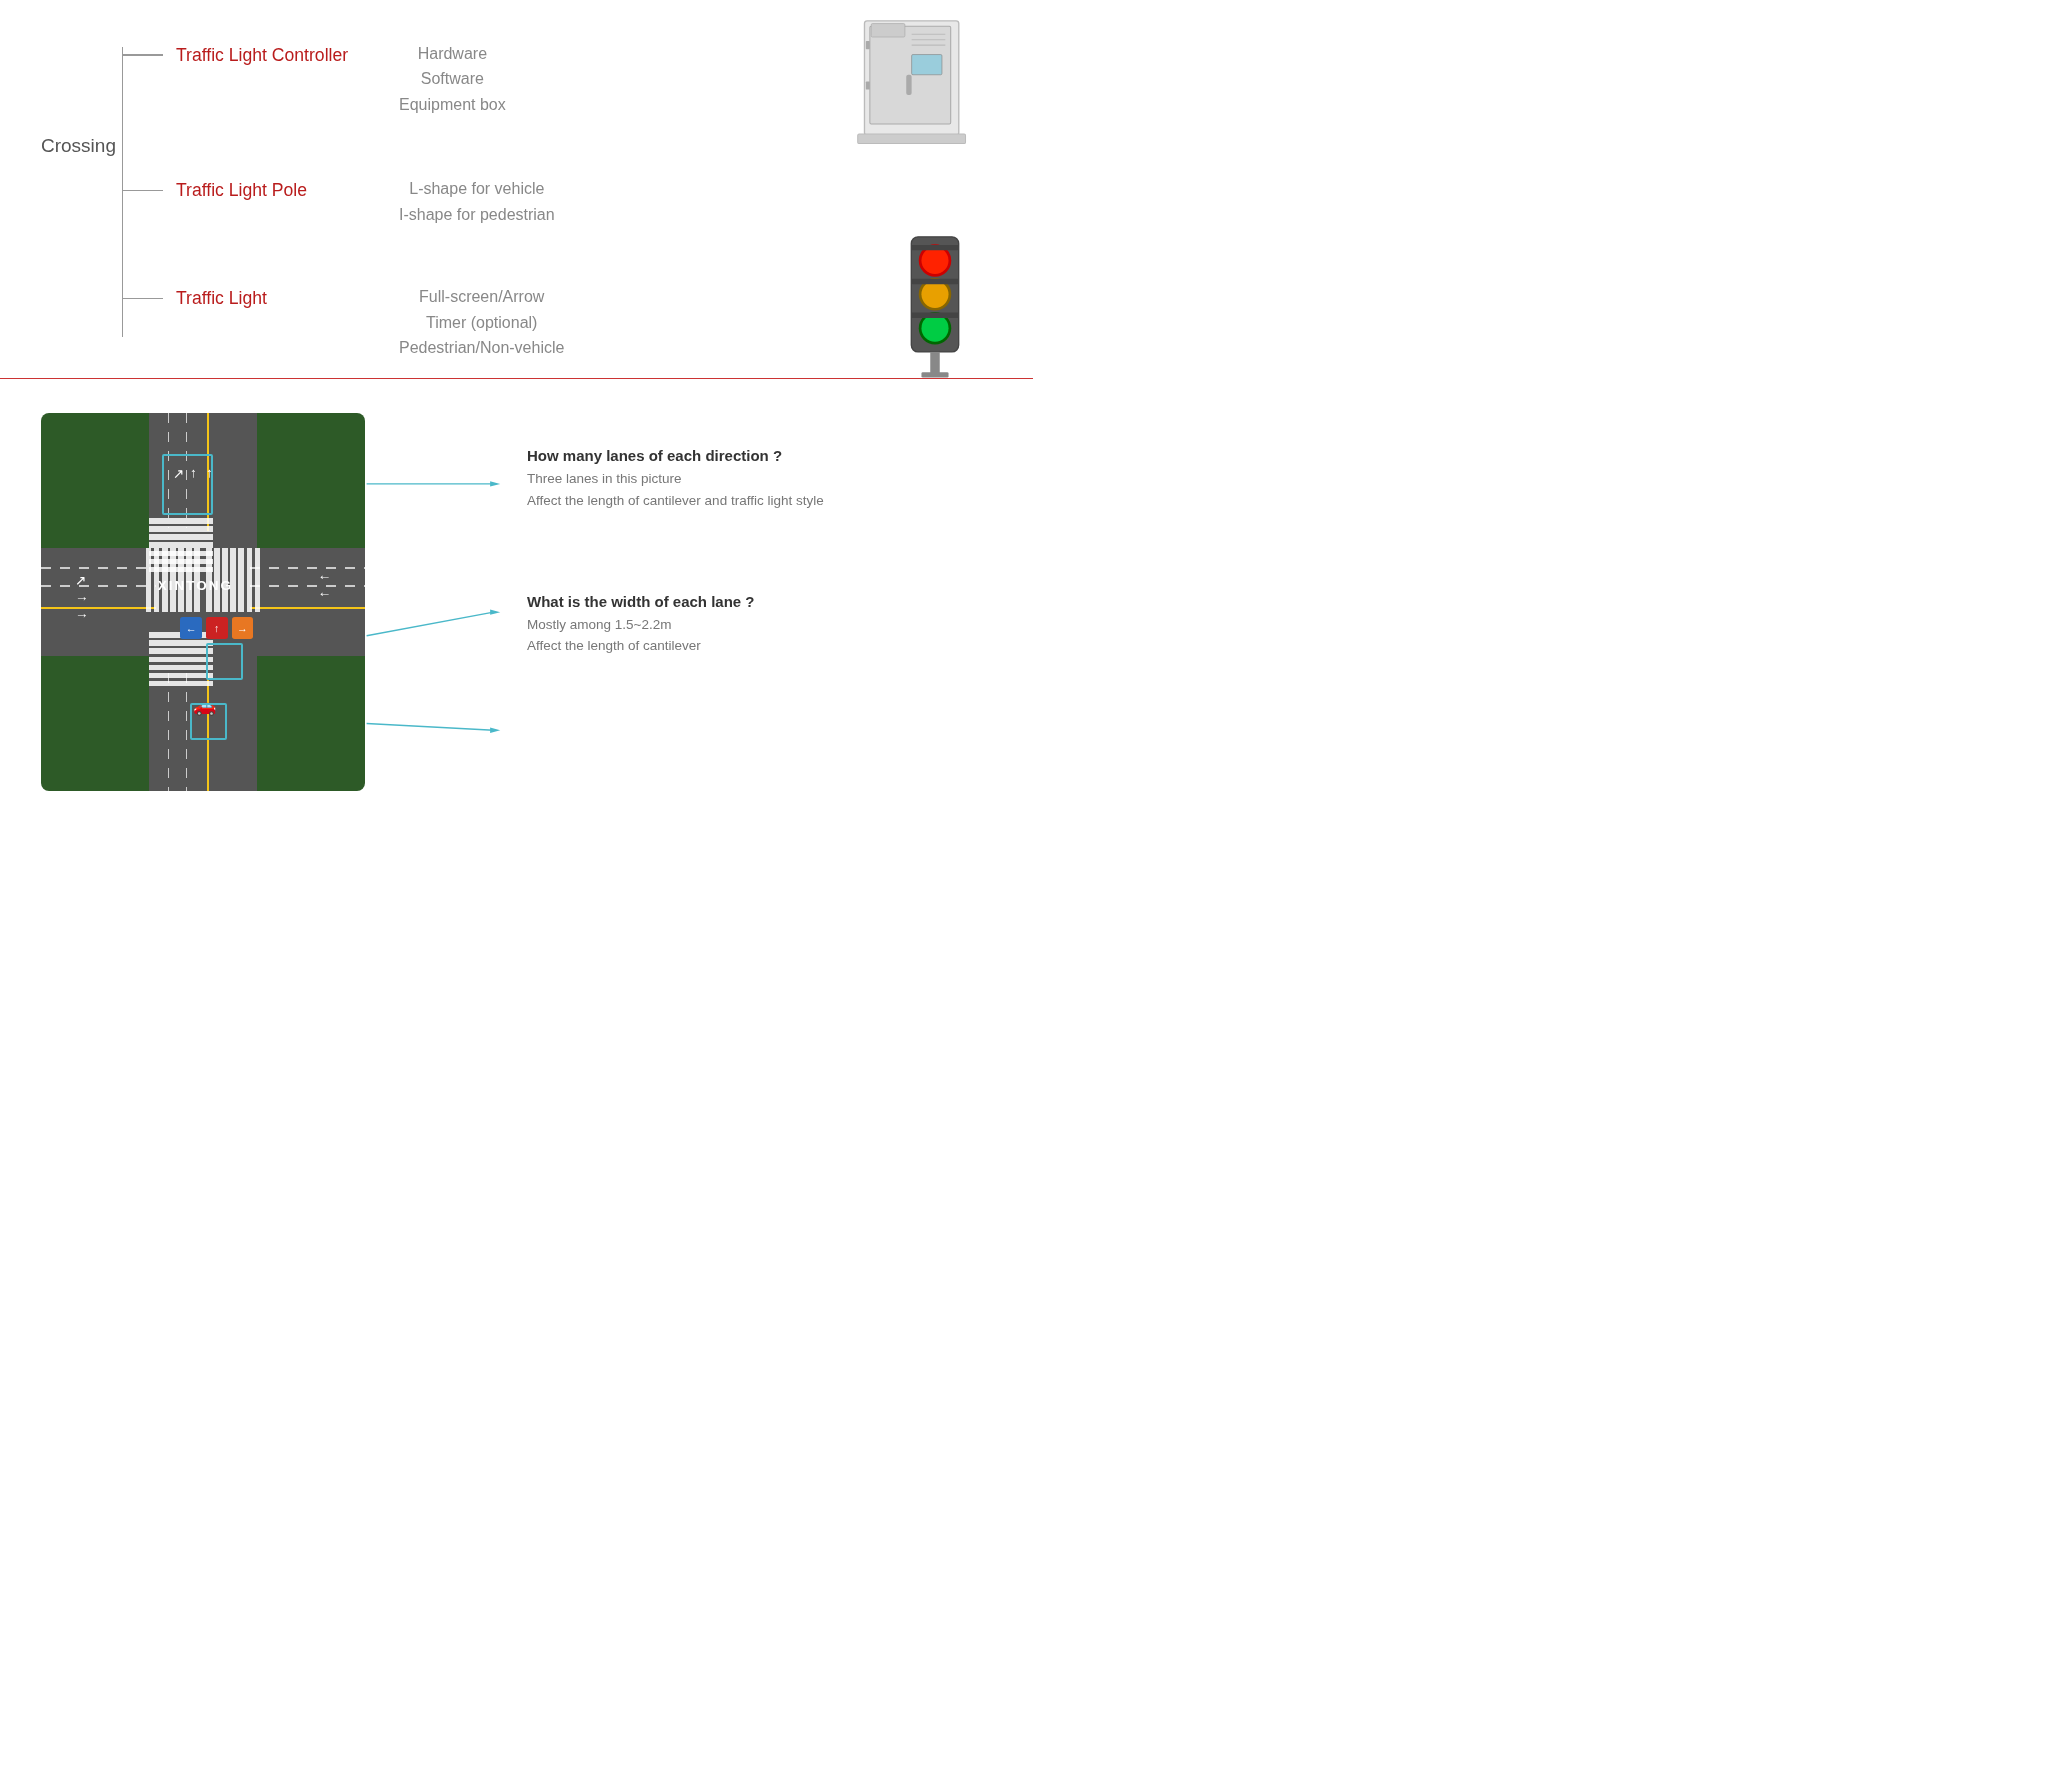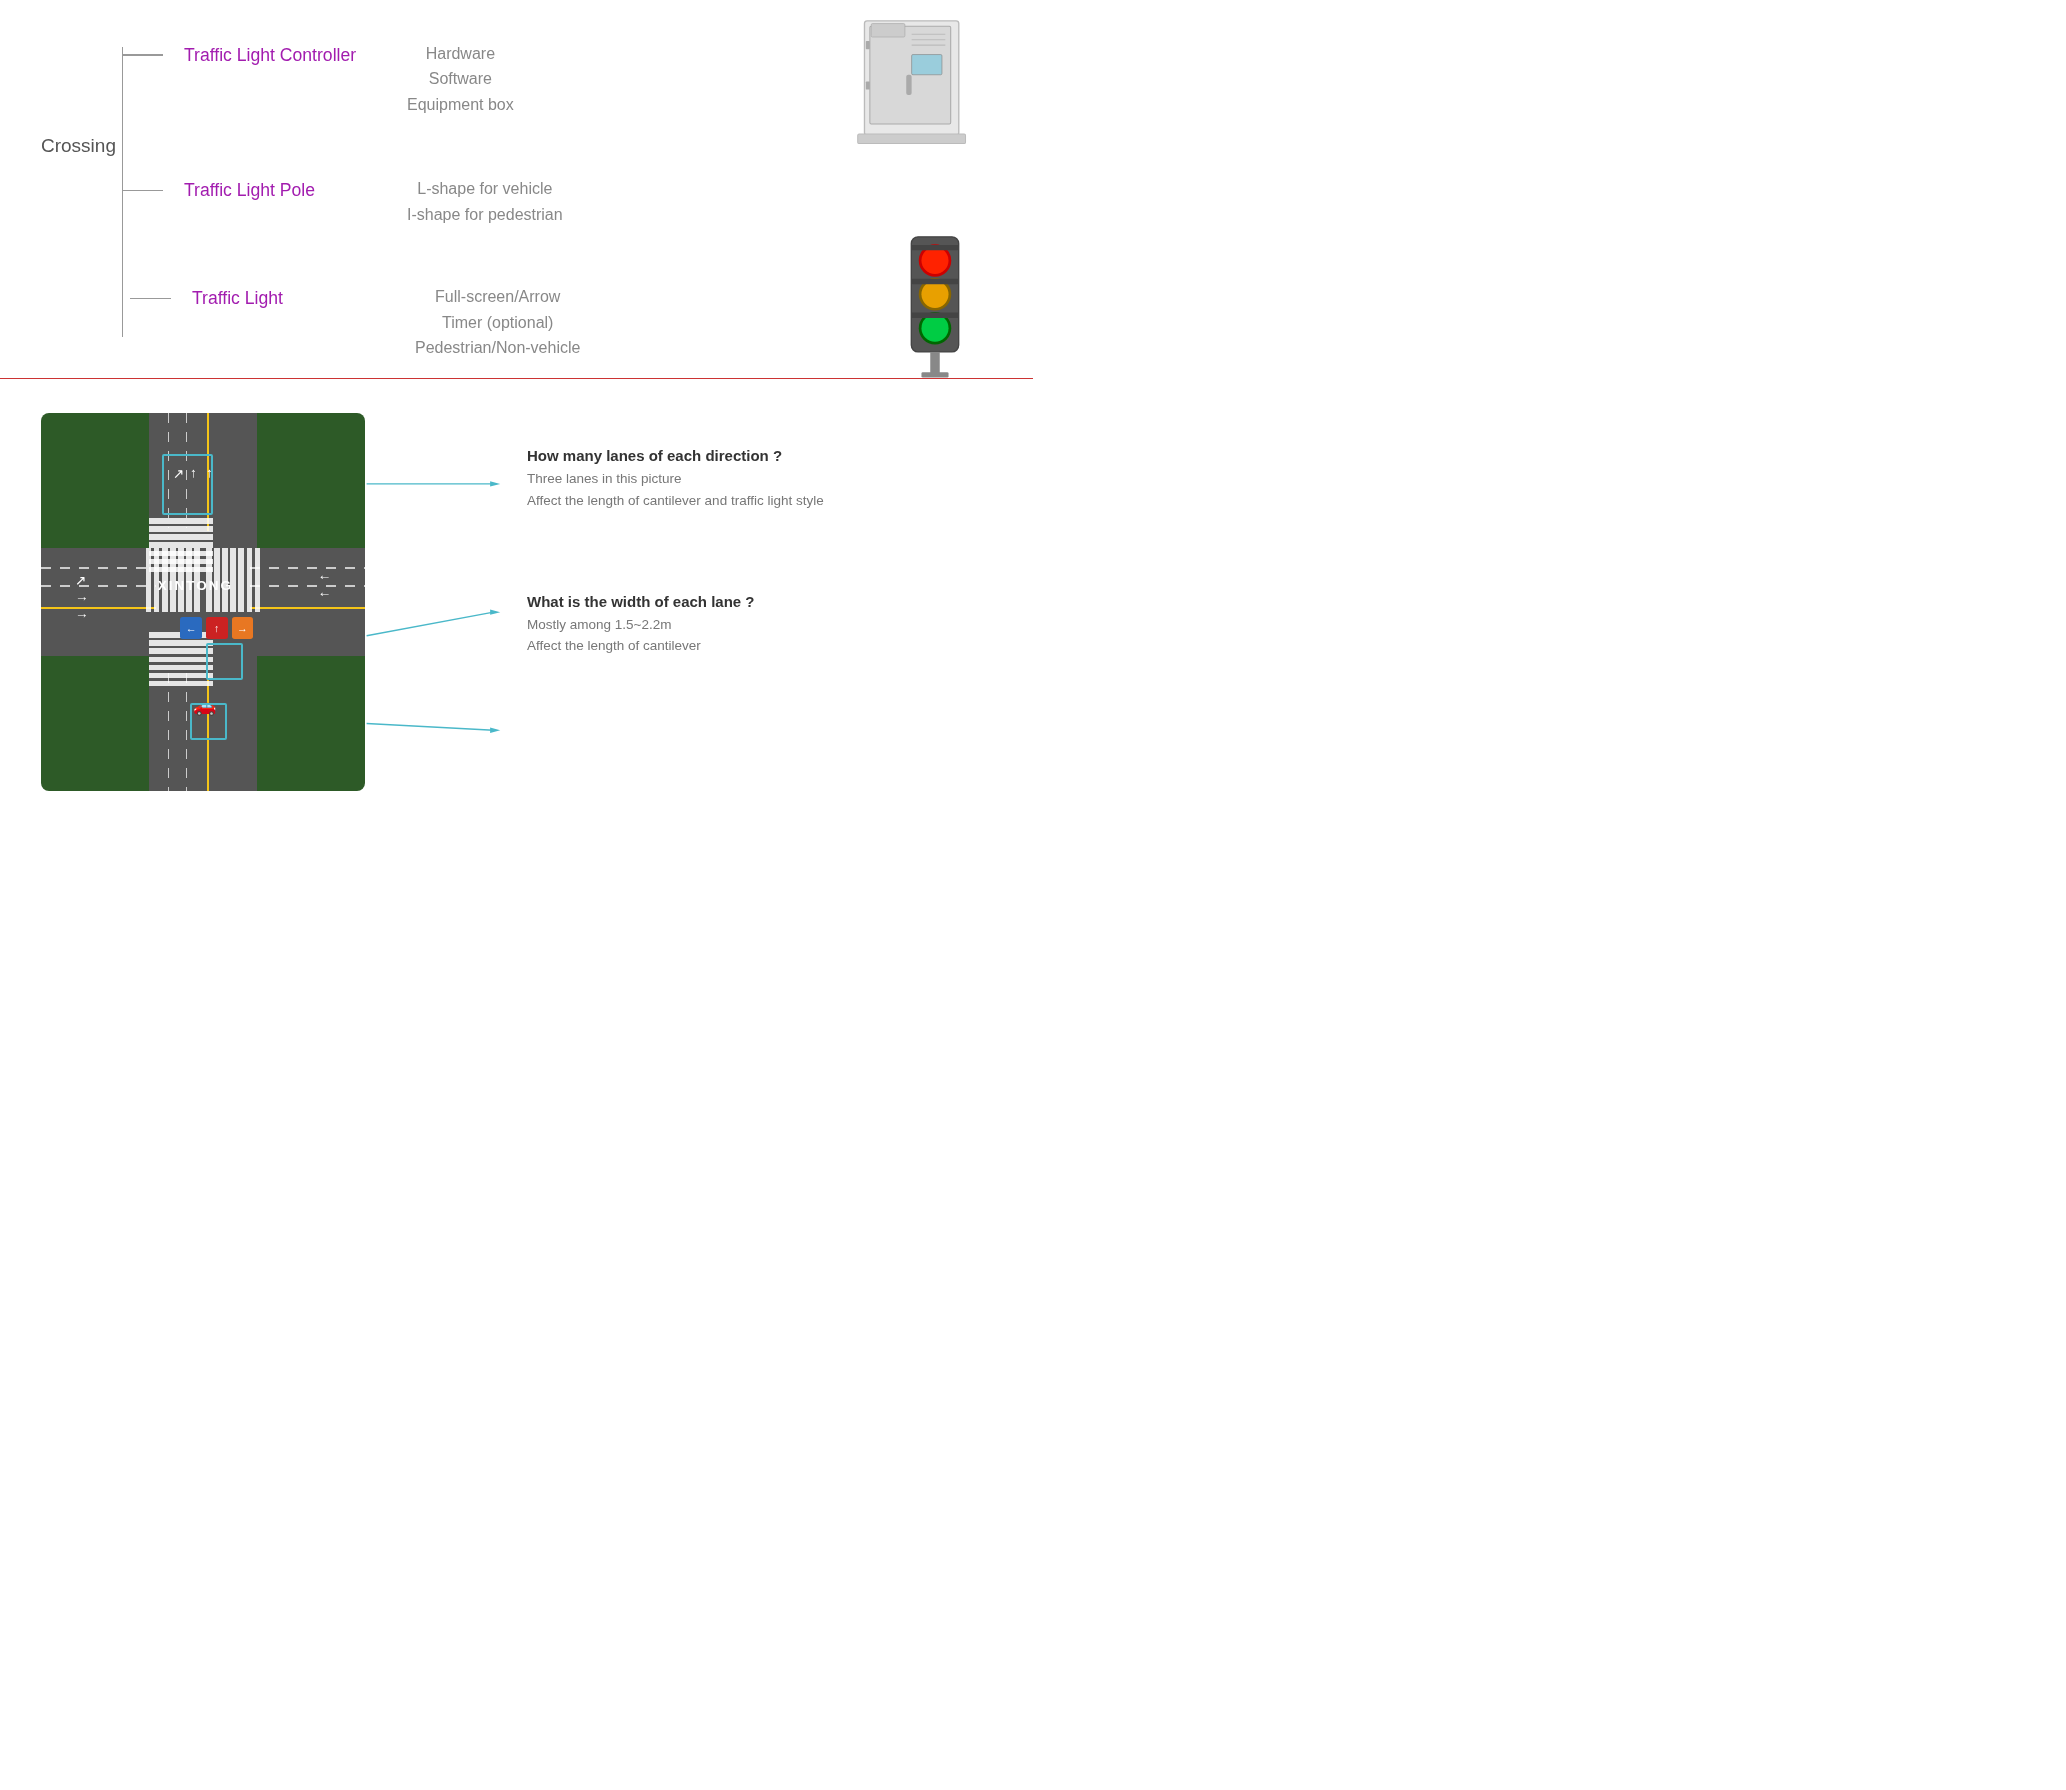--- a/index.html
+++ b/index.html
@@ -47,23 +47,23 @@
 
     .branch-line {
       width: 41px;
       height: 1.4px;
       background: #999;
       flex-shrink: 0;
     }
 
     .branch-label {
       font-size: 17.6px;
-      color: #a21caf;
+      color: #b91c1c;
       font-weight: 300;
-      margin-left: 21px;
+      margin-left: 13px;
       white-space: nowrap;
       min-width: 203px;
     }
 
     .branch-details {
       margin-left: 20px;
       font-size: 16px;
       color: #888;
       font-weight: 300;
       line-height: 1.6;
@@ -83,21 +83,21 @@
       position: absolute;
       top: 149px;
       left: 0;
       display: flex;
       align-items: flex-start;
     }
 
     .branch-light {
       position: absolute;
       top: 257px;
-      left: 8px;
+      left: 0;
       display: flex;
       align-items: flex-start;
     }
 
     
     .divider {
       width: 100%;
       height: 1.4px;
       background: #cc3333;
       margin: 0;

